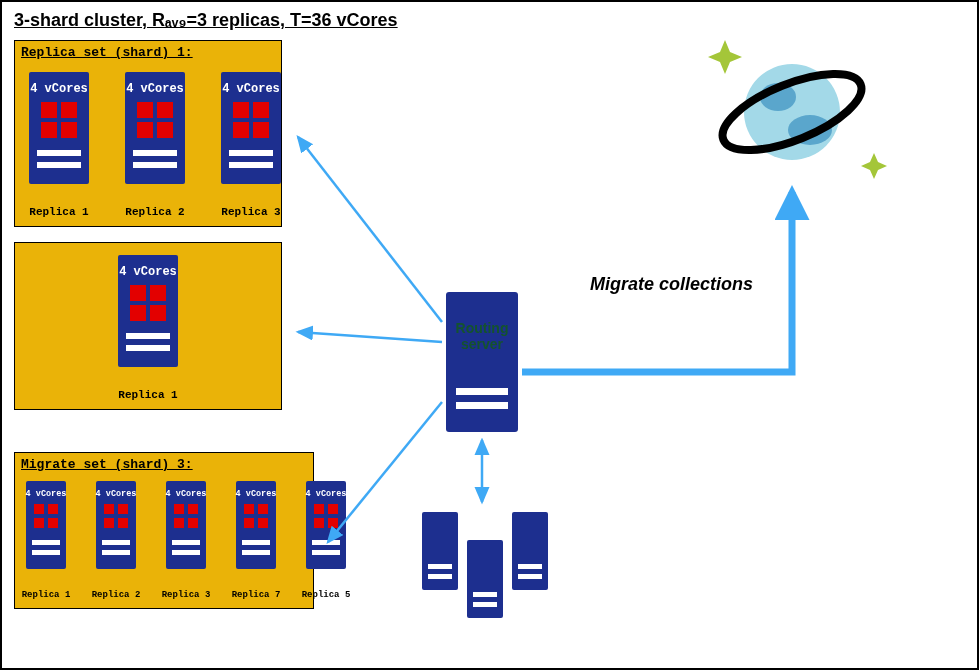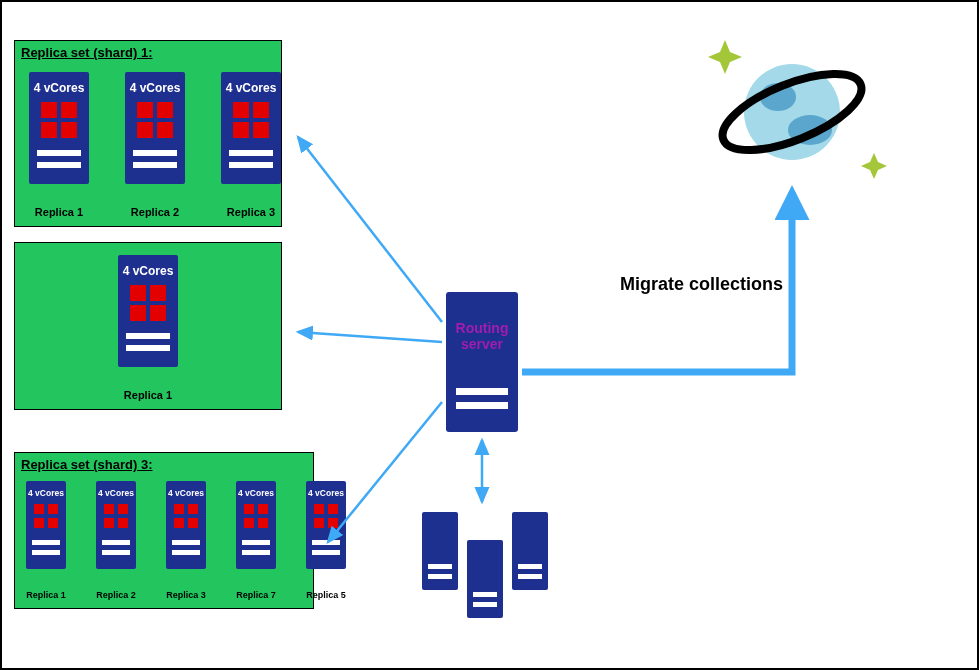--- a/index.html
+++ b/index.html
@@ -11,47 +11,49 @@
 .title-left {
   position: absolute; top: 8px; left: 12px;
   font-weight: bold; font-size: 18px; text-decoration: underline;
 }
 .title-right {
   position: absolute; top: 8px; right: 12px;
   font-weight: bold; font-size: 18px; text-decoration: underline;
 }
 .shard-box {
   position: absolute; left: 12px;
-  background: #22c55e; border: 1px solid #000;
+  background: #eab308; border: 1px solid #000;
   padding: 4px 6px 8px 6px;
+  font-family: Liberation Mono, monospace;
 }
 .shard-label {
   font-weight: bold; font-size: 13px; text-decoration: underline;
   margin-bottom: 4px;
 }
 .replicas-row { display: flex; gap: 20px; }
 .replica { display: flex; flex-direction: column; align-items: center; }
 .rep-caption { font-size: 11px; font-weight: bold; color: #000; margin-top: 14px; }
 svg.mainsvg { position: absolute; top: 0; left: 0; pointer-events: none; }
 .routing-label {
-  position: absolute; color: #a21caf; font-weight: bold; font-size: 14px;
+  position: absolute; color: #14532d; font-weight: bold; font-size: 14px;
   text-align: center; width: 70px;
 }
 .migrate-label {
   position: absolute; font-weight: bold; font-size: 18px;
 }
 .config-label {
   position: absolute; font-weight: bold; font-size: 14px; text-align: center;
 }
 </style>
 </head>
 <body>
 
 <div class="canvas">
 
+  <div class="title-left">3-shard cluster, Rₐᵥ₉=3 replicas, T=36 vCores</div>
 
   <div class="shard-box" style="top:38px; width:268px;">
     <div class="shard-label">Replica set (shard) 1:</div>
     <div class="replicas-row">
       <div class="replica">
         <svg width="76" height="128">
           <rect x="8" y="8" width="60" height="112" rx="2" fill="#1d2f8f"></rect>
           <text x="38" y="28" fill="#fff" font-size="12" font-weight="bold" text-anchor="middle">4 vCores</text>
           <rect x="20" y="38" width="16" height="16" fill="#e30000"></rect>
             <rect x="40" y="38" width="16" height="16" fill="#e30000"></rect>
@@ -103,21 +105,21 @@
             <rect x="40" y="58" width="16" height="16" fill="#e30000"></rect>
           <rect x="16" y="86" width="44" height="6" fill="#fff"></rect>
             <rect x="16" y="98" width="44" height="6" fill="#fff"></rect>
         </svg>
         <div class="rep-caption">Replica 1</div>
       </div>
     </div>
   </div>
 
   <div class="shard-box" style="top:450px; width:300px;">
-    <div class="shard-label">Replica set (shard) 3:</div>
+    <div class="shard-label">Migrate set (shard) 3:</div>
     <div class="replicas-row">
       <div class="replica">
         <svg width="50" height="100">
           <rect x="5" y="5" width="40" height="88" rx="2" fill="#1d2f8f"></rect>
           <text x="25" y="20" fill="#fff" font-size="8.5" font-weight="bold" text-anchor="middle">4 vCores</text>
           <rect x="13" y="28" width="10" height="10" fill="#e30000"></rect>
             <rect x="27" y="28" width="10" height="10" fill="#e30000"></rect>
           <rect x="13" y="42" width="10" height="10" fill="#e30000"></rect>
             <rect x="27" y="42" width="10" height="10" fill="#e30000"></rect>
           <rect x="11" y="64" width="28" height="5" fill="#fff"></rect>
@@ -226,15 +228,15 @@
       <ellipse cx="790" cy="110" rx="74" ry="28" fill="none" stroke="#000" stroke-width="8" transform="rotate(-22 790 110)"></ellipse>
 
       <path d="M 730 130 A 48 48 0 0 1 848 88" fill="none" stroke="#a3d9e8" stroke-width="0"></path>
 
       <path d="M 718 50 l 5 -12 5 12 12 5 -12 5 -5 12 -5 -12 -12 -5 z" fill="#a4c639"></path>
       <path d="M 868 160 l 4 -9 4 9 9 4 -9 4 -4 9 -4 -9 -9 -4 z" fill="#a4c639"></path>
     </g>
   </svg>
 
   <div class="routing-label" style="top:318px; left:445px;">Routing server</div>
-  <div class="migrate-label" style="top:272px; left:618px;">Migrate collections</div>
+  <div class="migrate-label" style="top:272px; left:588px;font-style:italic;">Migrate collections</div>
 
 </div>
 
 </body></html>

